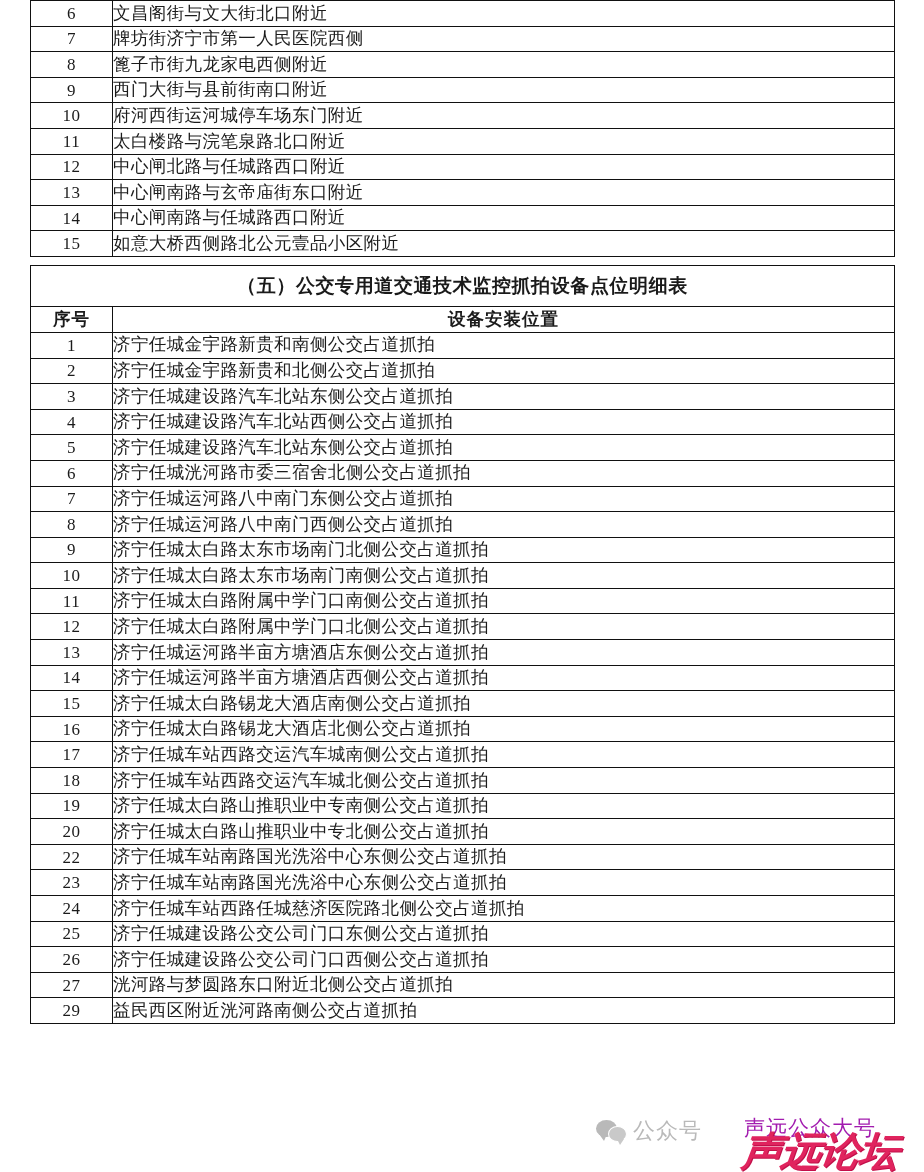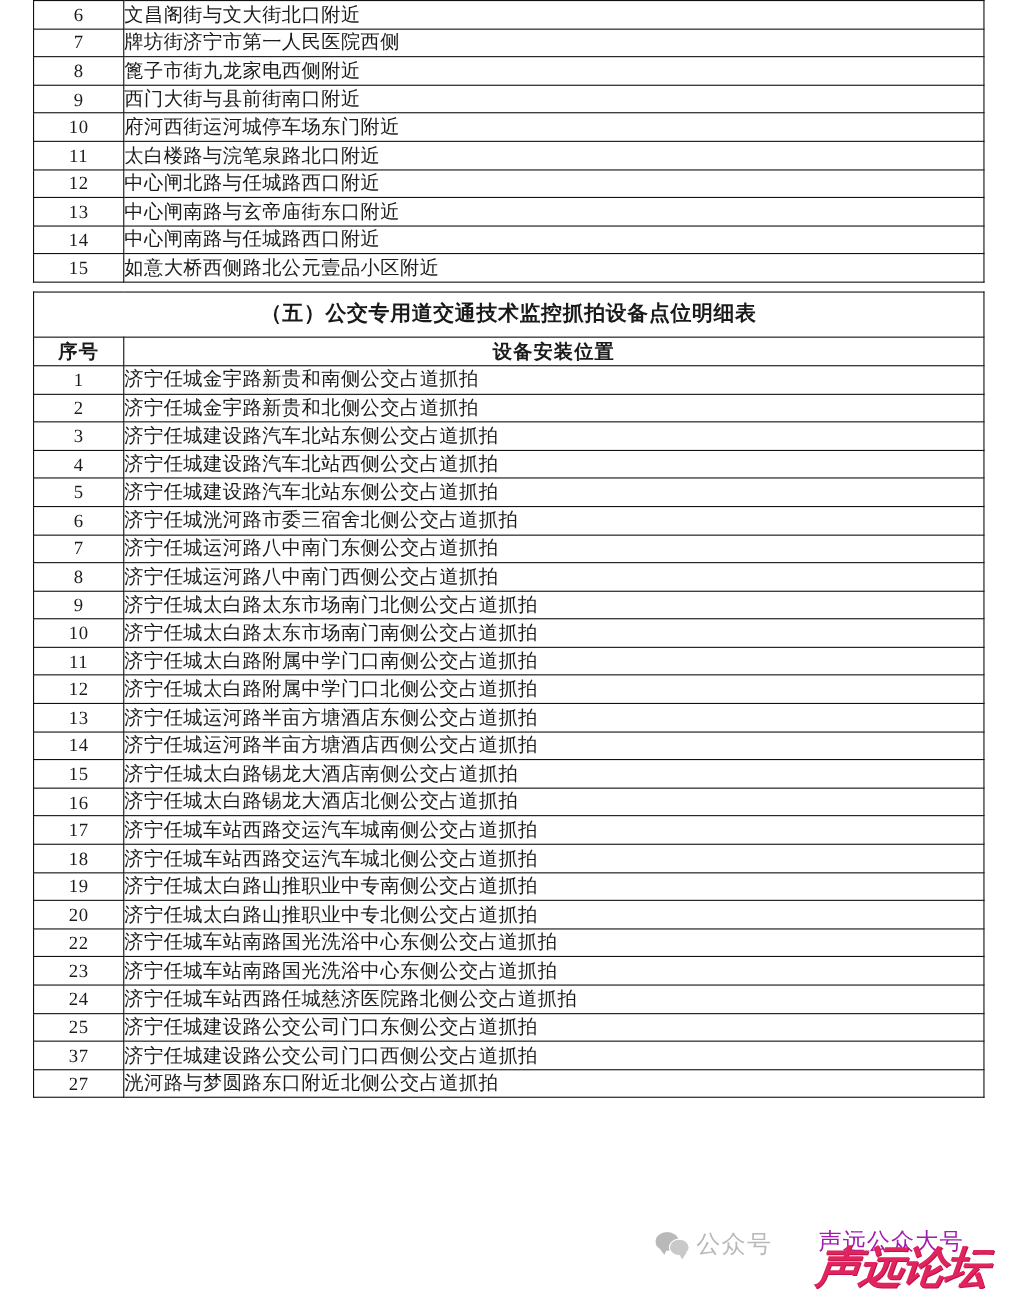--- a/index.html
+++ b/index.html
@@ -337,26 +337,30 @@
         </tr>
         <tr class="data-row">
           <td class="idx-cell">24</td>
           <td class="loc-cell">济宁任城车站西路任城慈济医院路北侧公交占道抓拍</td>
         </tr>
         <tr class="data-row">
           <td class="idx-cell">25</td>
           <td class="loc-cell">济宁任城建设路公交公司门口东侧公交占道抓拍</td>
         </tr>
         <tr class="data-row">
-          <td class="idx-cell">37</td>
+          <td class="idx-cell">26</td>
           <td class="loc-cell">济宁任城建设路公交公司门口西侧公交占道抓拍</td>
         </tr>
         <tr class="data-row">
           <td class="idx-cell">27</td>
           <td class="loc-cell">洸河路与梦圆路东口附近北侧公交占道抓拍</td>
+        </tr>
+        <tr class="data-row">
+          <td class="idx-cell">29</td>
+          <td class="loc-cell">益民西区附近洸河路南侧公交占道抓拍</td>
         </tr>
       </tbody>
   </table>
 
   <div class="watermark">
     <div class="wm-gray">
       <span class="wm-bubble">
         <span class="b1"></span>
           <span class="b2"></span>
       </span>

